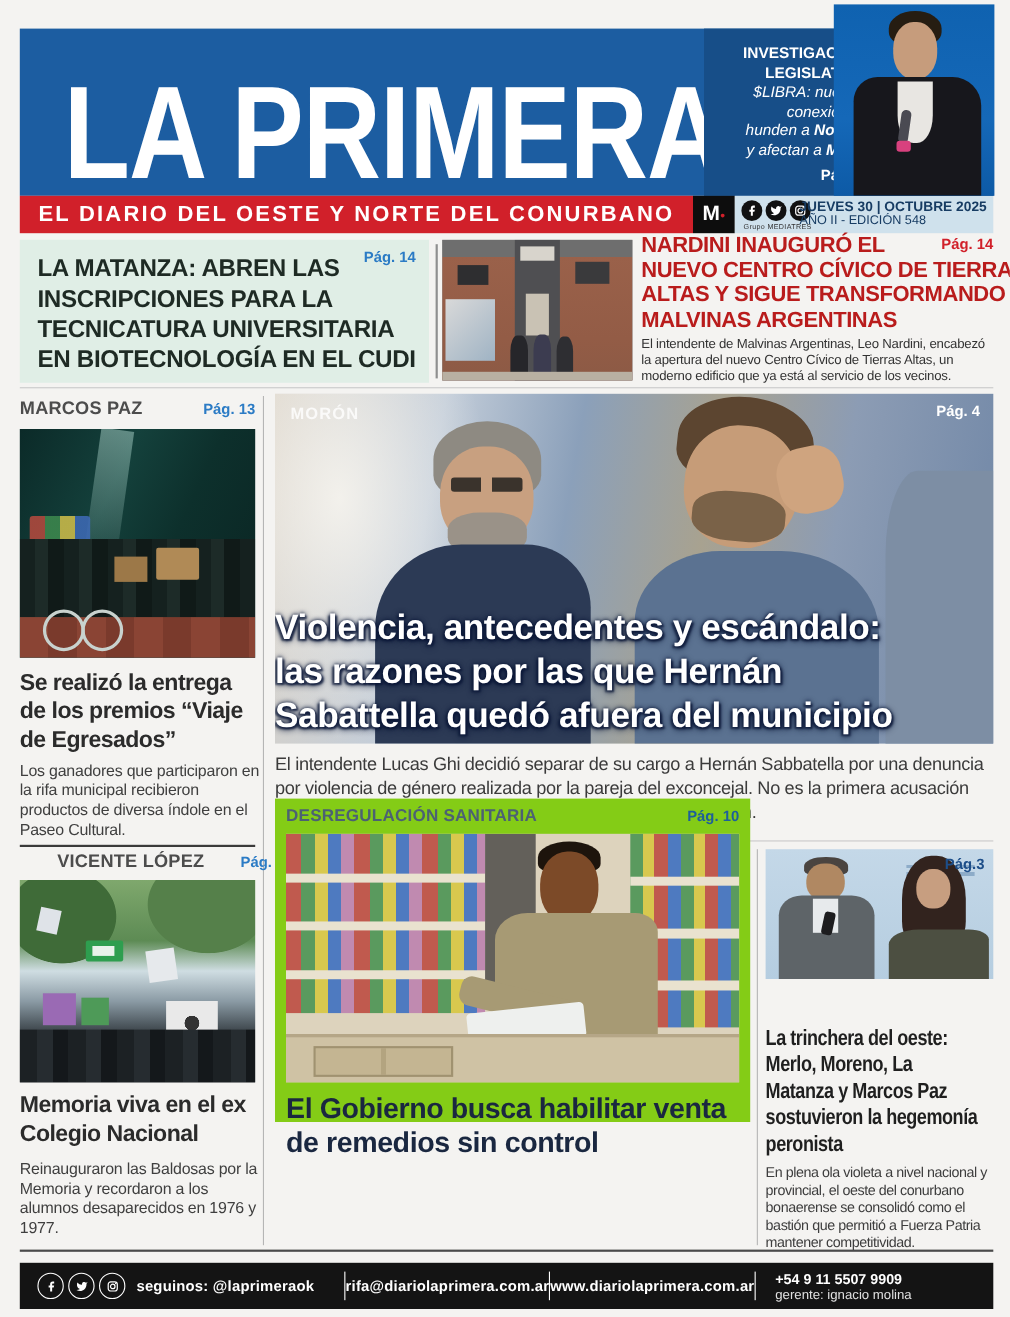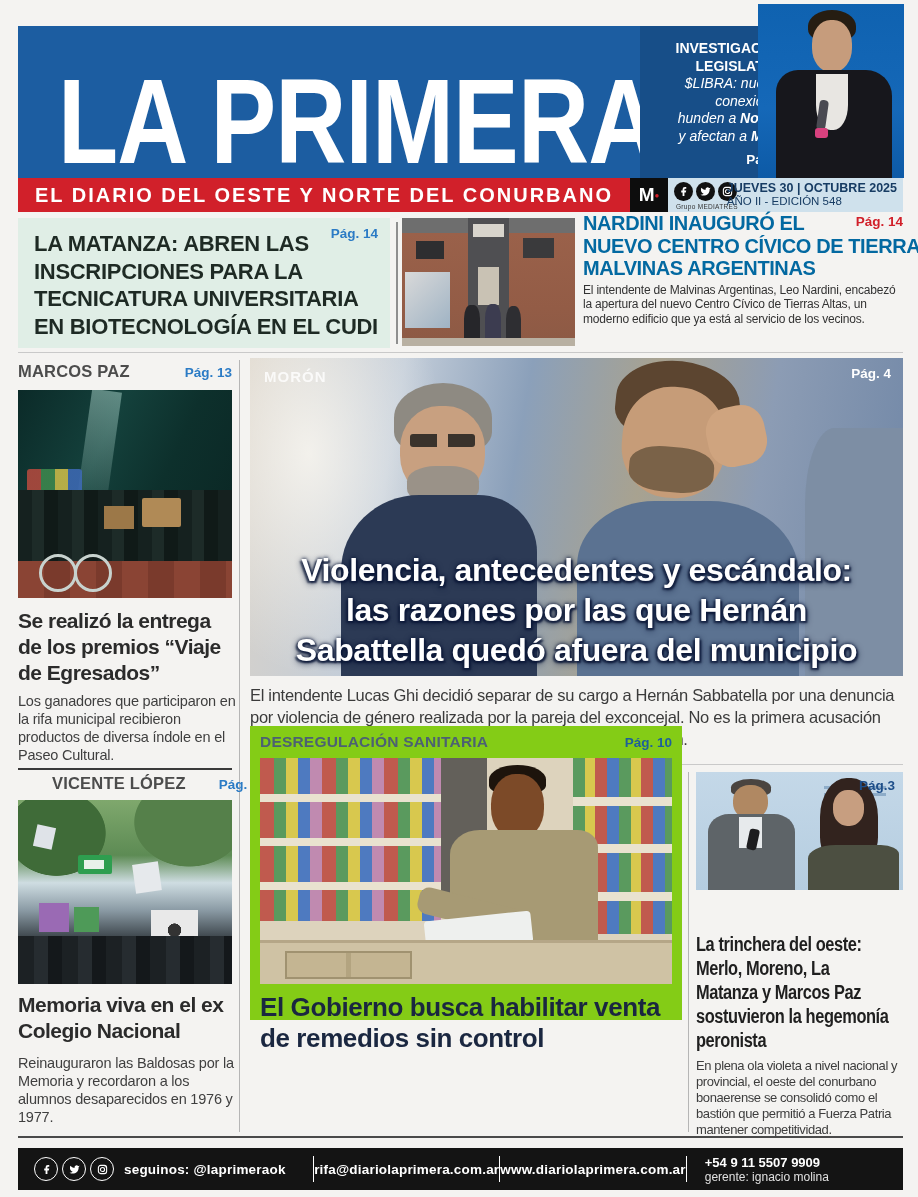--- a/index.html
+++ b/index.html
@@ -30,35 +30,35 @@
   .date-block{right:6px;top:3px;position:absolute;color:#173c63;}
   .date-l1{font-size:12.5px;font-weight:bold;}
   .date-l2{font-size:11.5px;}
 
   
   .mint-box{left:18px;top:218px;width:372px;height:130px;background:#e0eee6;}
   .mint-headline{left:16px;top:12px;position:absolute;font-size:22px;line-height:27.5px;font-weight:bold;color:#1e2a24;letter-spacing:-0.3px;white-space:nowrap;}
   .mint-pg{position:absolute;right:12px;top:8px;}
   .vline{position:absolute;background:#8f8f8f;}
   .nardini-text{left:583px;top:212px;width:322px;position:absolute;}
-  .nard-headline{font-size:20px;line-height:22.5px;font-weight:bold;color:#0369a1;letter-spacing:-0.4px;white-space:nowrap;}
+  .nard-headline{font-size:20px;line-height:22.5px;font-weight:bold;color:#b91c1c;letter-spacing:-0.4px;white-space:nowrap;}
   .nard-pg{position:absolute;right:2px;top:2px;color:#d1202a;font-weight:bold;font-size:13.5px;}
   .nard-body{margin-top:3px;font-size:12px;line-height:14.6px;color:#333;width:322px;letter-spacing:-0.2px;}
 
   
   .col-header{position:absolute;width:214px;display:flex;justify-content:space-between;align-items:baseline;}
   .col-header .sec{font-size:16.5px;font-weight:bold;color:#4c4c4c;letter-spacing:.2px;}
   .left-headline{position:absolute;left:18px;width:220px;font-size:21px;line-height:26px;font-weight:bold;color:#2b2b2b;letter-spacing:-0.5px;}
   .left-body{position:absolute;left:18px;width:220px;font-size:14.5px;line-height:18px;color:#3f3f3f;letter-spacing:-0.2px;}
   .left-rule{position:absolute;left:18px;width:214px;height:2px;background:#3a3a3a;}
 
   
   .moron-label{position:absolute;left:14px;top:10px;font-size:15px;font-weight:bold;color:rgba(255,255,255,.8);letter-spacing:1px;}
   .pg-white{position:absolute;right:12px;top:8px;font-size:13.5px;font-weight:bold;color:#fff;}
-  .main-overlay{position:absolute;left:0;bottom:6px;width:100%;text-align:center;font-size:32px;line-height:40px;font-weight:bold;color:#ffffff;letter-spacing:-0.4px;text-shadow:0 2px 7px rgba(12,24,56,.95),2px 2px 2px rgba(12,24,56,.85),-2px 2px 2px rgba(12,24,56,.7),0 -1px 3px rgba(12,24,56,.6);}
+  .main-overlay{position:absolute;left:0;bottom:6px;width:100%;text-align:left;font-size:32px;line-height:40px;font-weight:bold;color:#ffffff;letter-spacing:-0.4px;text-shadow:0 2px 7px rgba(12,24,56,.95),2px 2px 2px rgba(12,24,56,.85),-2px 2px 2px rgba(12,24,56,.7),0 -1px 3px rgba(12,24,56,.6);}
   .main-body{position:absolute;left:250px;top:684px;width:653px;font-size:16.5px;line-height:22px;color:#3b3b3b;letter-spacing:-0.3px;}
 
   
   .health-panel{left:250px;top:726px;width:432px;height:294px;background:#84cc16;}
   .health-header{position:absolute;left:10px;top:7px;width:412px;display:flex;justify-content:space-between;align-items:baseline;}
   .health-sec{font-size:15.5px;font-weight:bold;color:#4c6173;letter-spacing:.2px;}
   .health-pg{font-size:13.5px;font-weight:bold;color:#1e5f9a;}
   .health-headline{position:absolute;left:10px;top:266px;width:414px;font-size:26px;line-height:31px;font-weight:bold;color:#1a2740;letter-spacing:-0.4px;}
 
   
@@ -158,20 +158,21 @@
   <div class="s" style="left:36%;bottom:5%;width:9%;height:27%;background:#26262a;border-radius:40% 40% 0 0;"></div>
   <div class="s" style="left:48%;bottom:5%;width:9%;height:28%;background:#3c3c50;border-radius:40% 40% 0 0;"></div>
   <div class="s" style="left:60%;bottom:5%;width:9%;height:26%;background:#2e2e32;border-radius:40% 40% 0 0;"></div>
   <div class="s" style="left:0;bottom:0;width:100%;height:6%;background:#b8b0a2;"></div>
 </div>
 <div class="nardini-text">
   <div class="nard-pg">Pág. 14</div>
   <div class="nard-headline">
     <div>NARDINI INAUGURÓ EL</div>
     <div>NUEVO CENTRO CÍVICO DE TIERRAS</div>
+    <div>ALTAS Y SIGUE TRANSFORMANDO</div>
     <div>MALVINAS ARGENTINAS</div>
   </div>
   <div class="nard-body">El intendente de Malvinas Argentinas, Leo Nardini, encabezó la apertura del nuevo Centro Cívico de Tierras Altas, un moderno edificio que ya está al servicio de los vecinos.</div>
 </div>
 
 <div class="hairline" style="left:18px;top:352px;width:885px;height:1px;"></div>
 <div class="vline" style="left:239px;top:360px;width:1px;height:772px;background:#b5b5b5;"></div>
 
 <div class="col-header" style="left:18px;top:362px;">
   <span class="sec">MARCOS PAZ</span>

